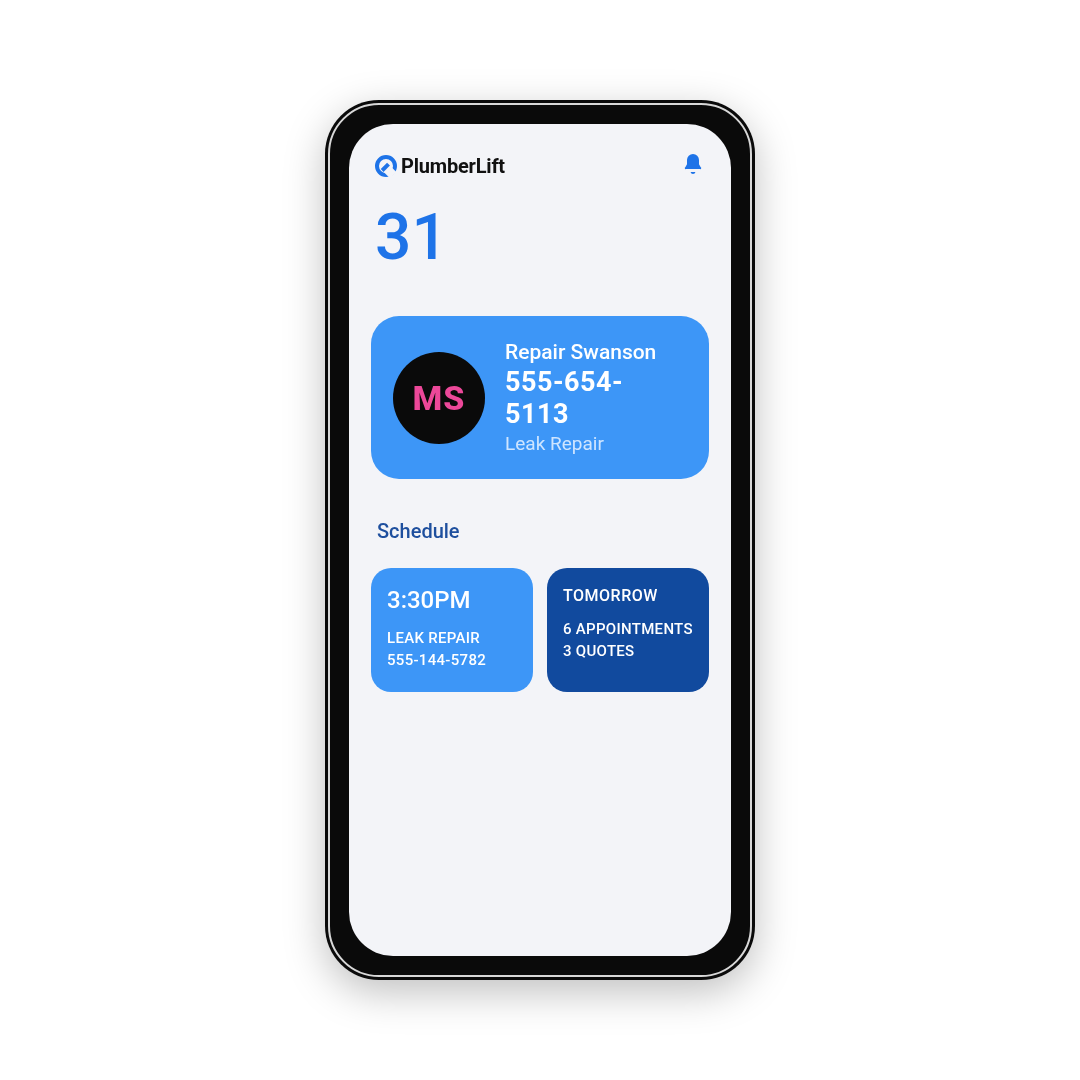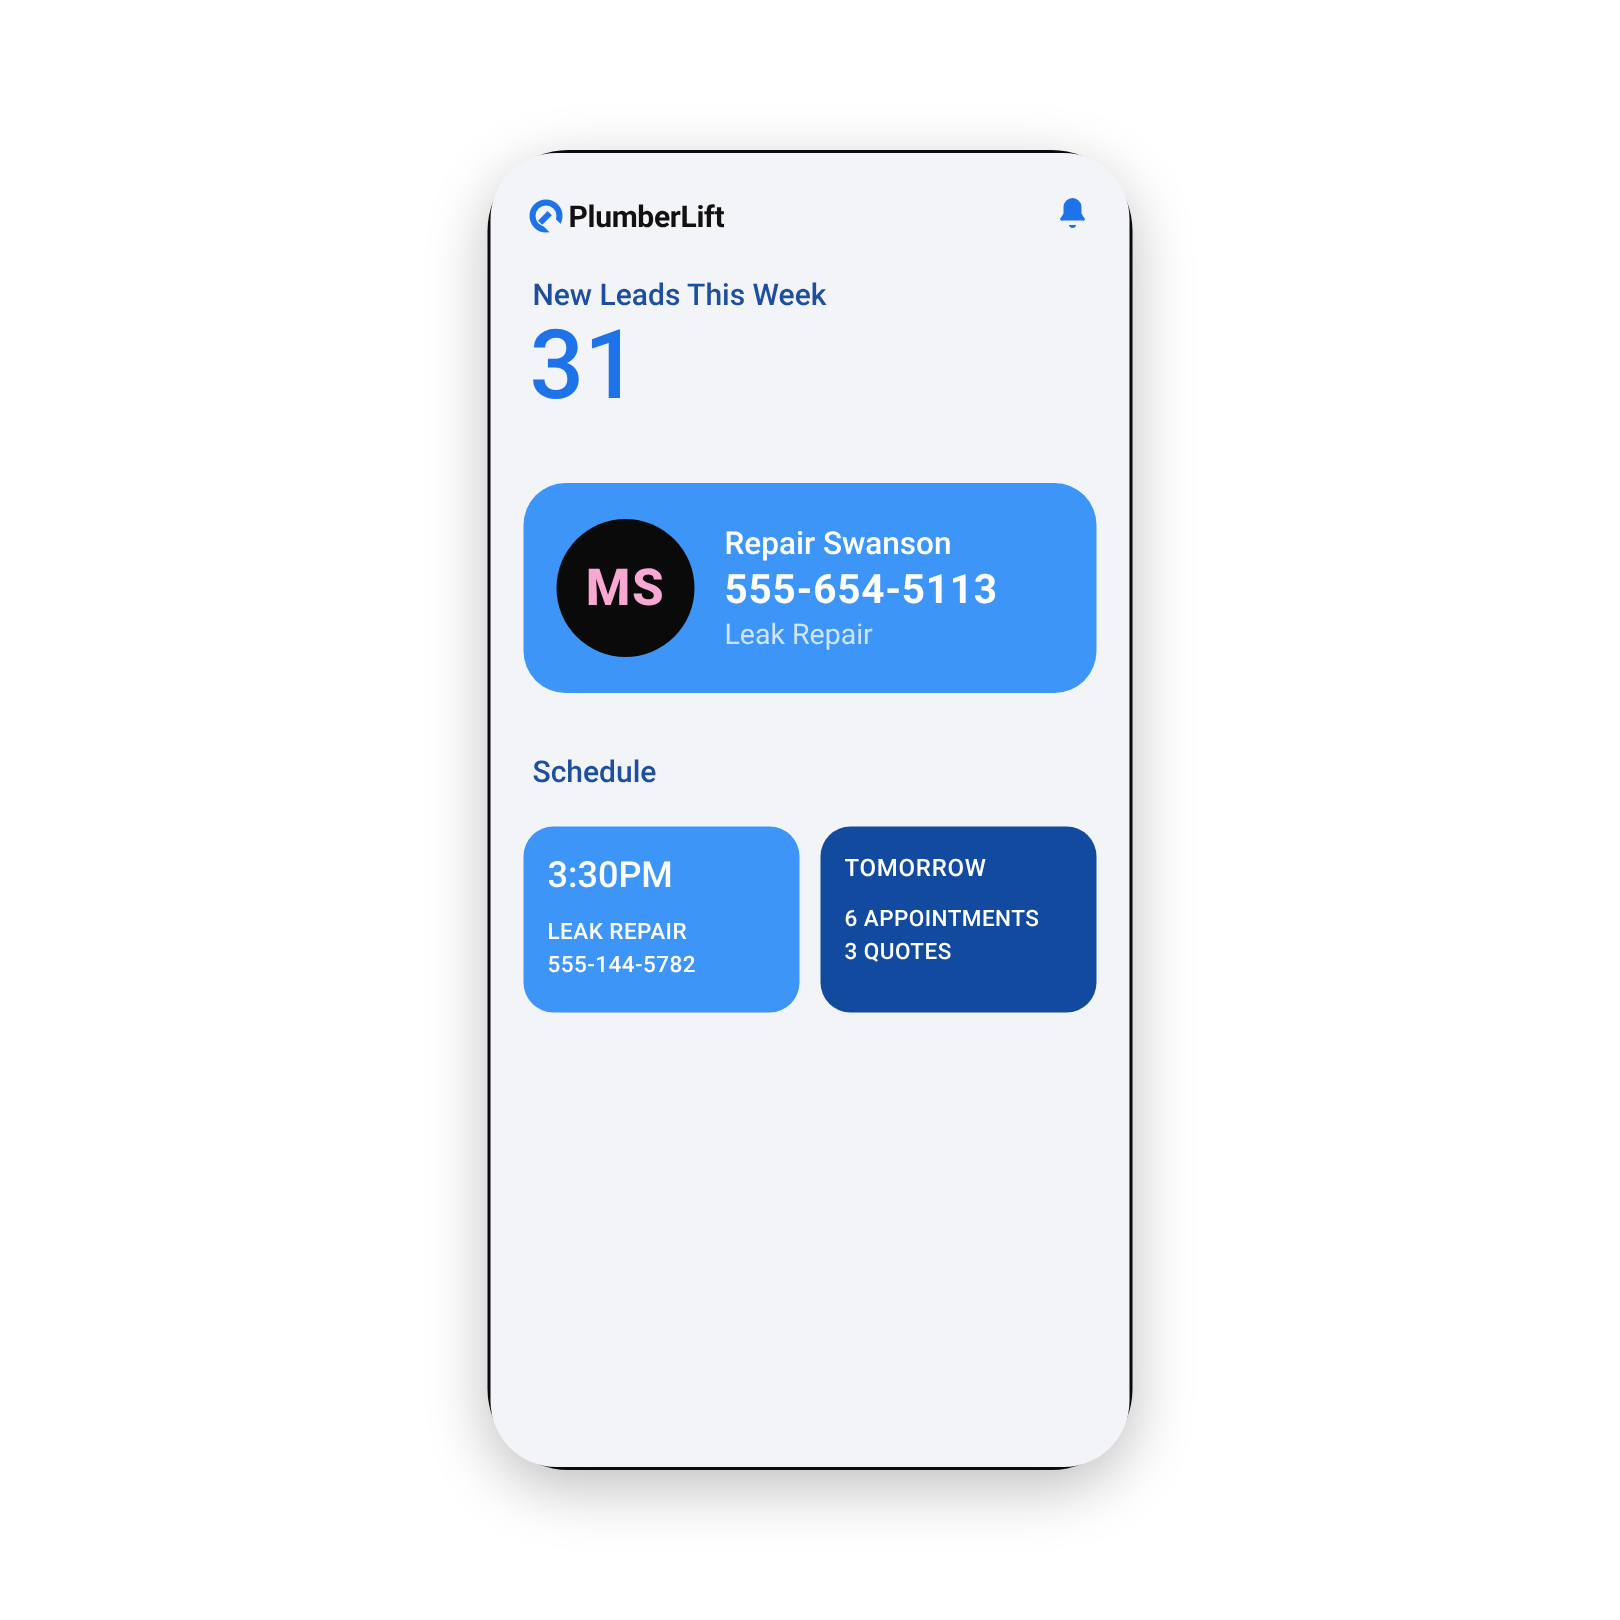--- a/index.html
+++ b/index.html
@@ -10,21 +10,21 @@
     font-family: -apple-system, BlinkMacSystemFont, "Segoe UI", Roboto, "Helvetica Neue", Arial, sans-serif;
     display: flex;
     align-items: center;
     justify-content: center;
   }
   .phone {
     width: 430px;
     height: 880px;
     background: #0a0a0a;
     border-radius: 54px;
-    padding: 2px;
+    padding: 24px;
     position: relative;
     box-shadow: 0 12px 40px rgba(0,0,0,0.25);
   }
   .phone::before{
     content:"";
     position:absolute;
     inset:3px;
     border-radius:51px;
     border:2px solid #d8d8d8;
     pointer-events:none;
@@ -102,21 +102,21 @@
     display: flex;
     align-items: center;
     gap: 20px;
     margin-bottom: 40px;
   }
   .avatar {
     width: 92px;
     height: 92px;
     border-radius: 50%;
     background: #0a0a0a;
-    color: #f9a8d4;
+    color: #ec4899;
     display: flex;
     align-items: center;
     justify-content: center;
     font-size: 34px;
     font-weight: 800;
     flex-shrink: 0;
     letter-spacing: 1px;
   }
   .msg-info { color: #fff; }
   .msg-name {
@@ -180,21 +180,20 @@
         <span class="brand-logo"></span>
         <span class="brand-name">PlumberLift</span>
       </div>
       <span class="bell">
         <svg width="24" height="24" viewBox="0 0 24 24" fill="currentColor">
           <path d="M12 2a6 6 0 0 0-6 6v4.3l-1.7 2.9A1 1 0 0 0 5.2 17h13.6a1 1 0 0 0 .9-1.8L18 12.3V8a6 6 0 0 0-6-6zm0 20a2.5 2.5 0 0 0 2.45-2h-4.9A2.5 2.5 0 0 0 12 22z"></path>
         </svg>
       </span>
     </div>
 
-    <div class="section-label">New Leads This Week</div>
     <div class="big-number">31</div>
 
     <div class="message-card">
       <div class="avatar">MS</div>
       <div class="msg-info">
         <div class="msg-name">Repair Swanson</div>
         <div class="msg-phone">555-654-5113</div>
         <div class="msg-service">Leak Repair</div>
       </div>
     </div>

